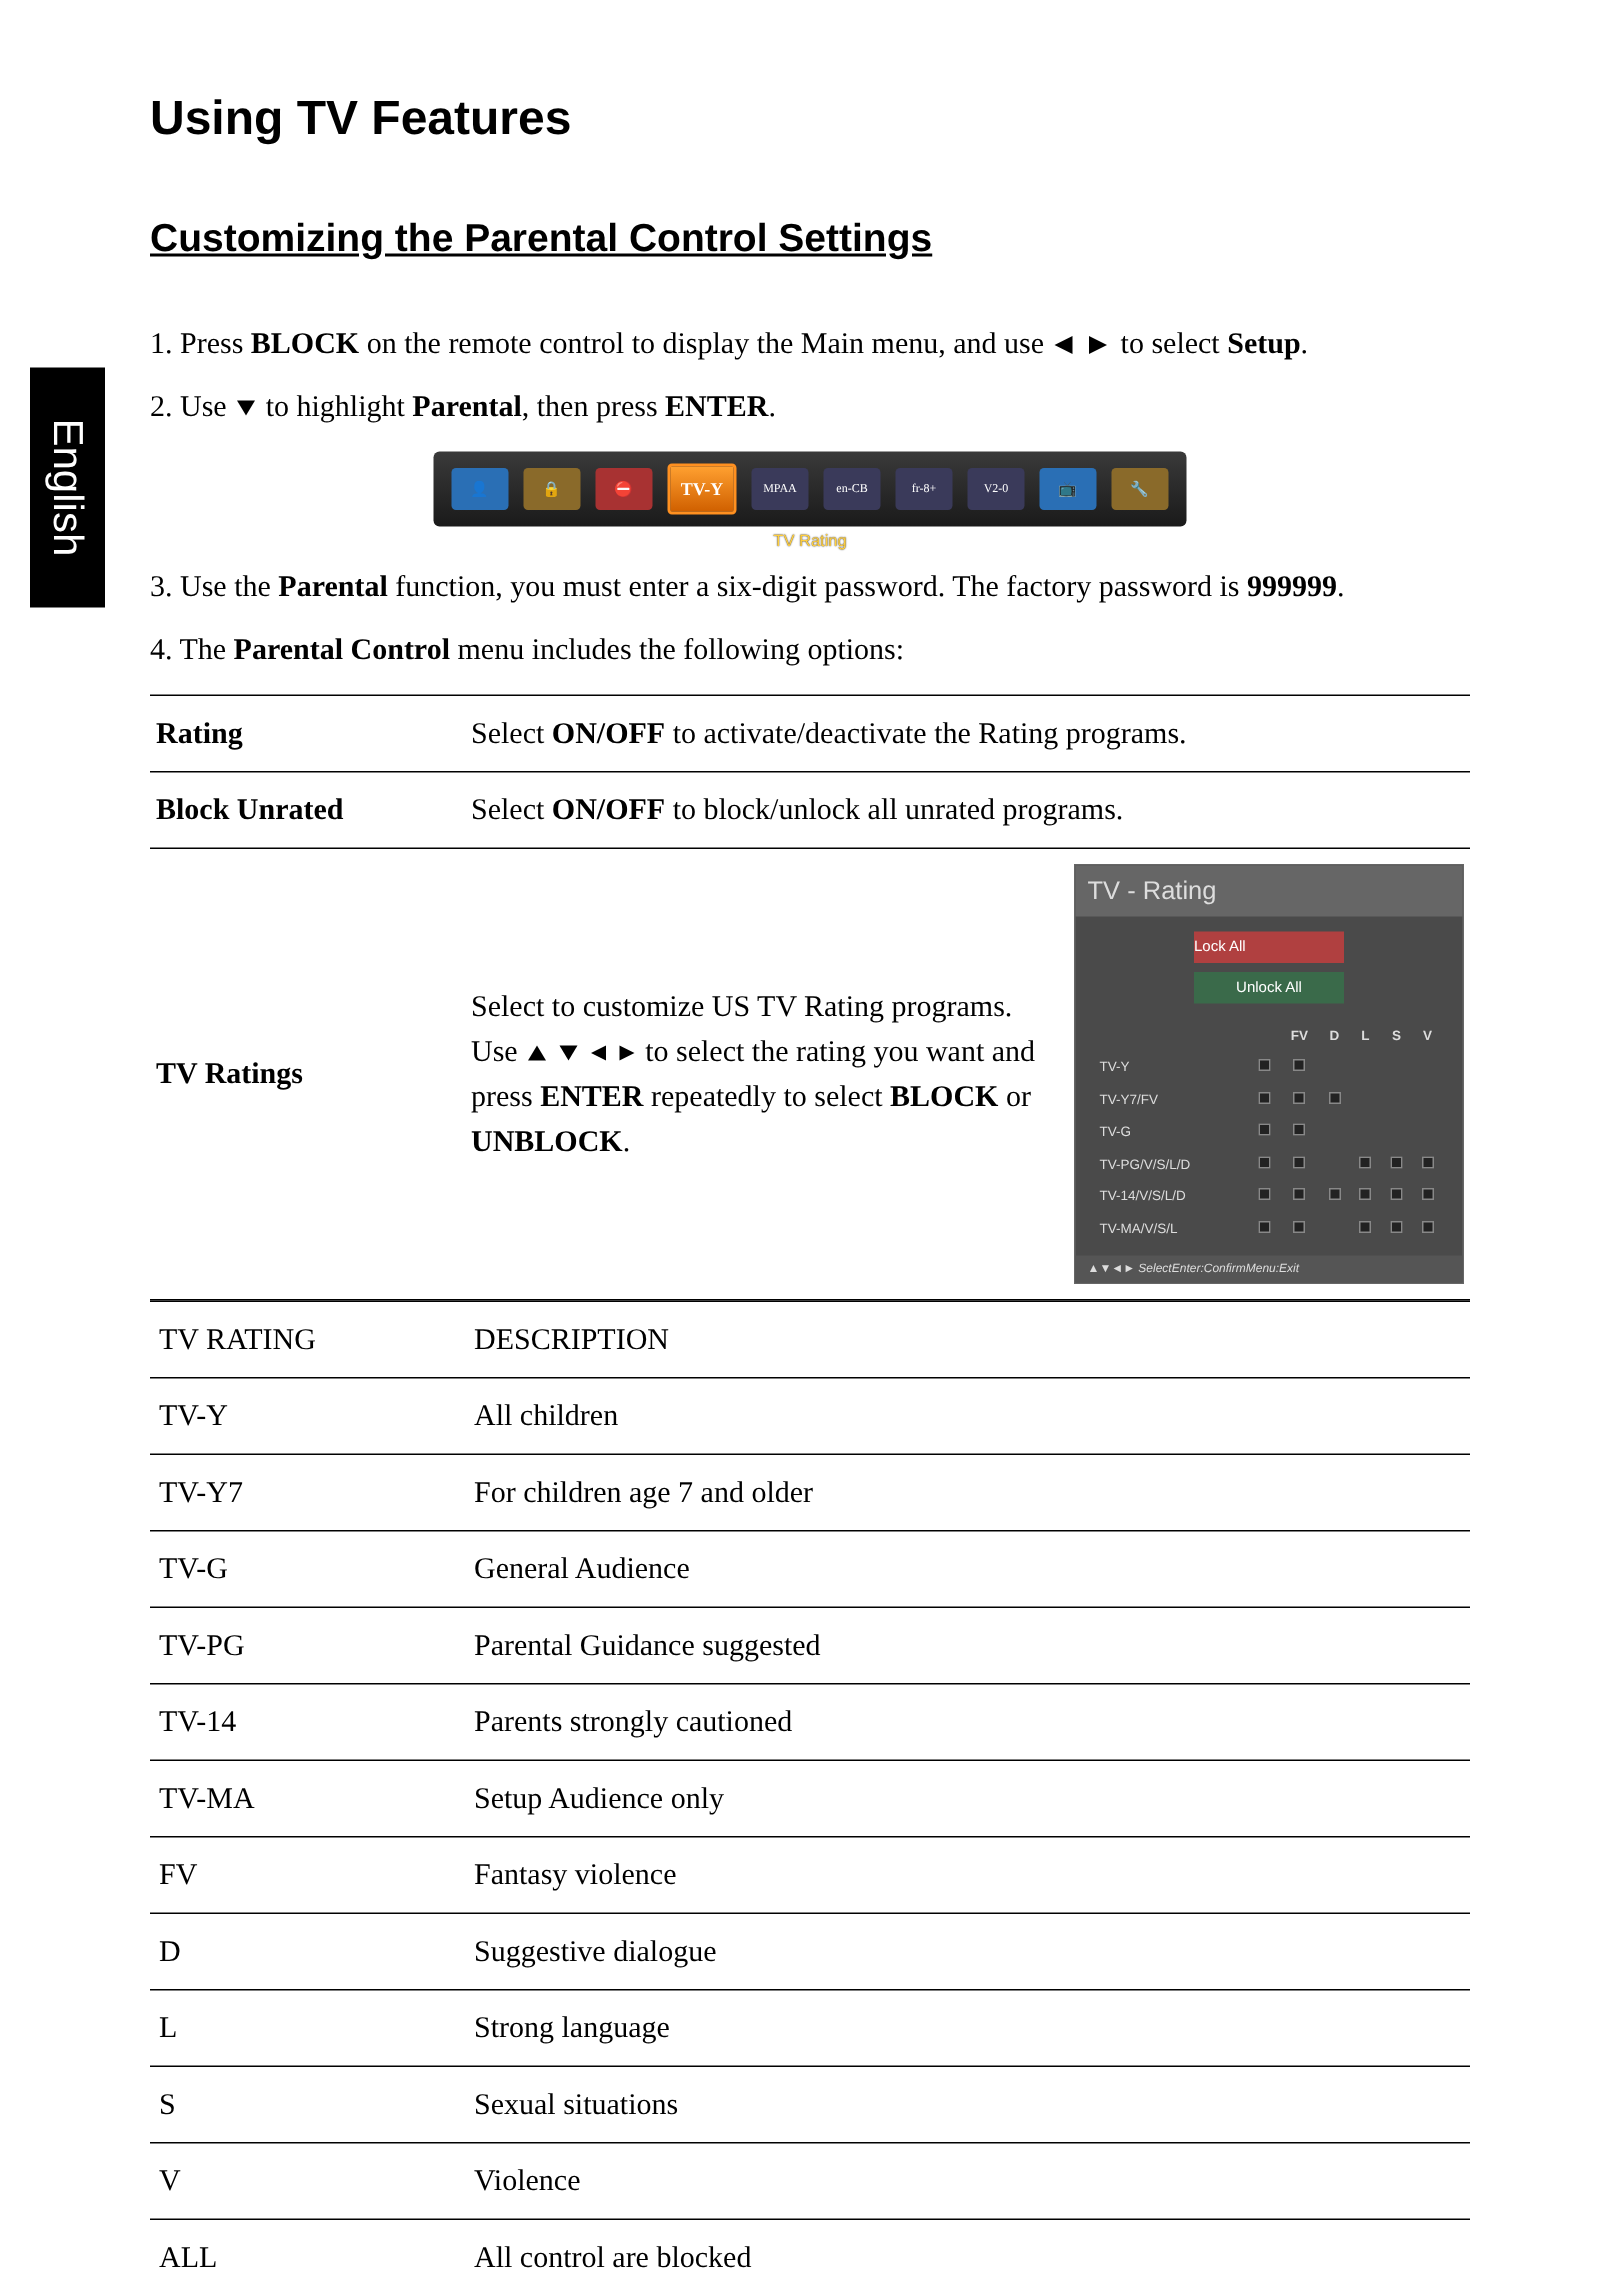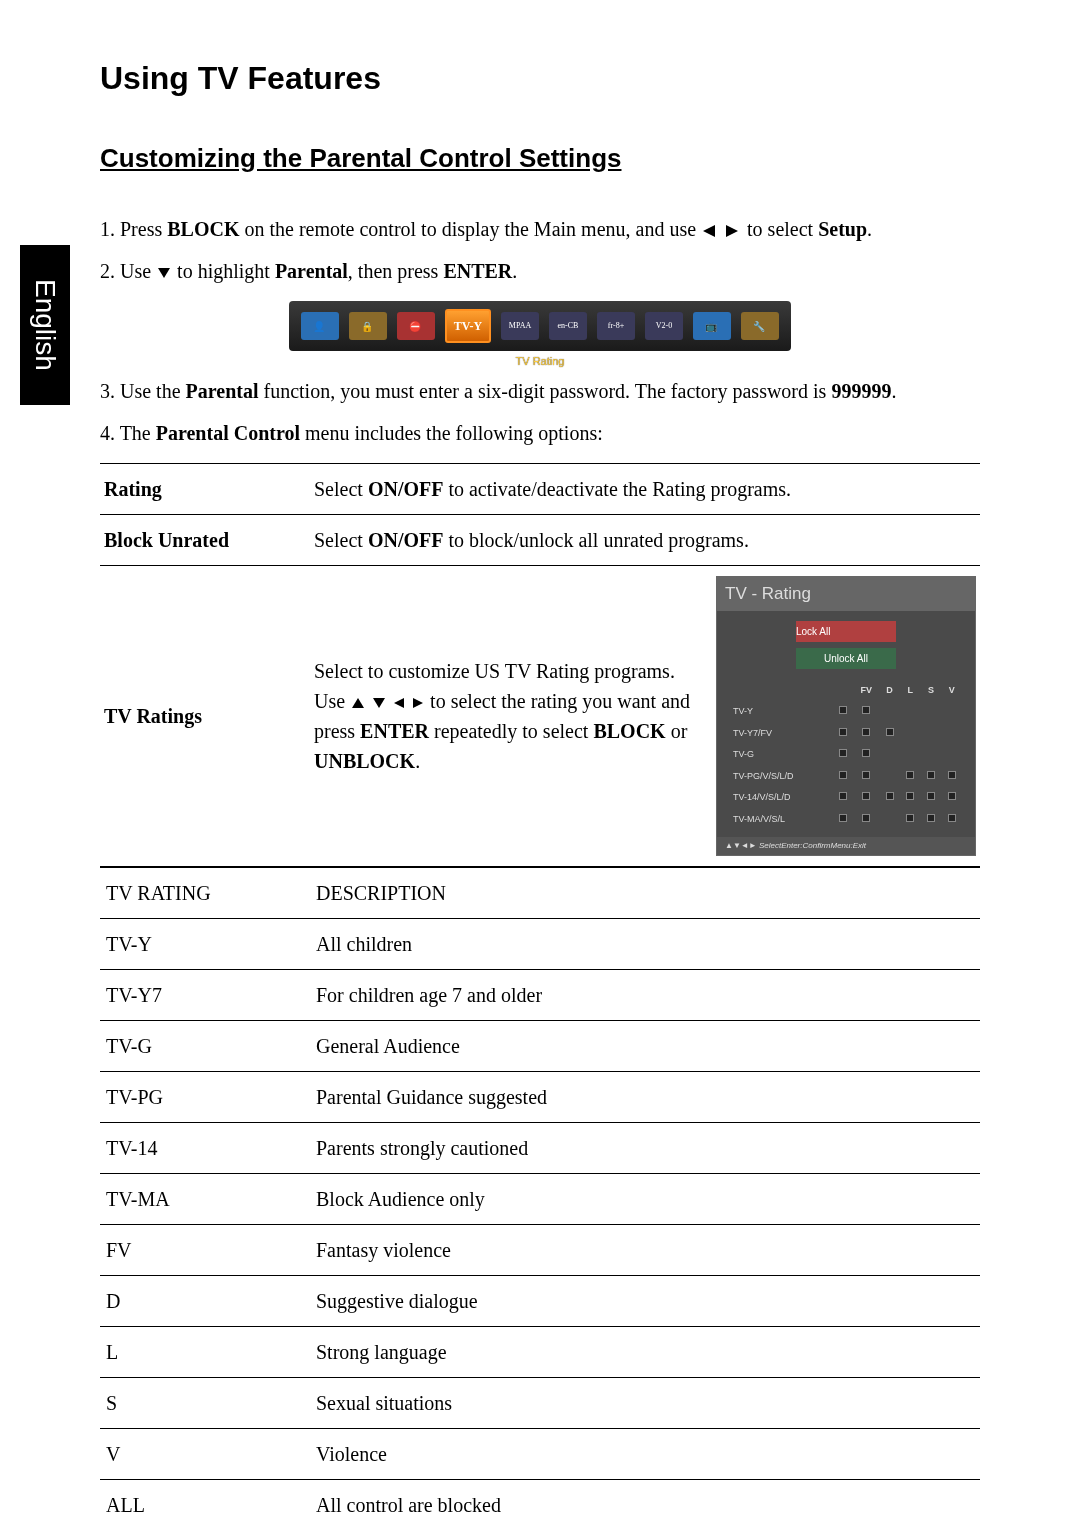--- a/index.html
+++ b/index.html
@@ -293,21 +293,21 @@
         <tr>
           <td>TV-PG</td>
           <td>Parental Guidance suggested</td>
         </tr>
         <tr>
           <td>TV-14</td>
           <td>Parents strongly cautioned</td>
         </tr>
         <tr>
           <td>TV-MA</td>
-          <td>Block Audience only</td>
+          <td>Setup Audience only</td>
         </tr>
         <tr>
           <td>FV</td>
           <td>Fantasy violence</td>
         </tr>
         <tr>
           <td>D</td>
           <td>Suggestive dialogue</td>
         </tr>
         <tr>

